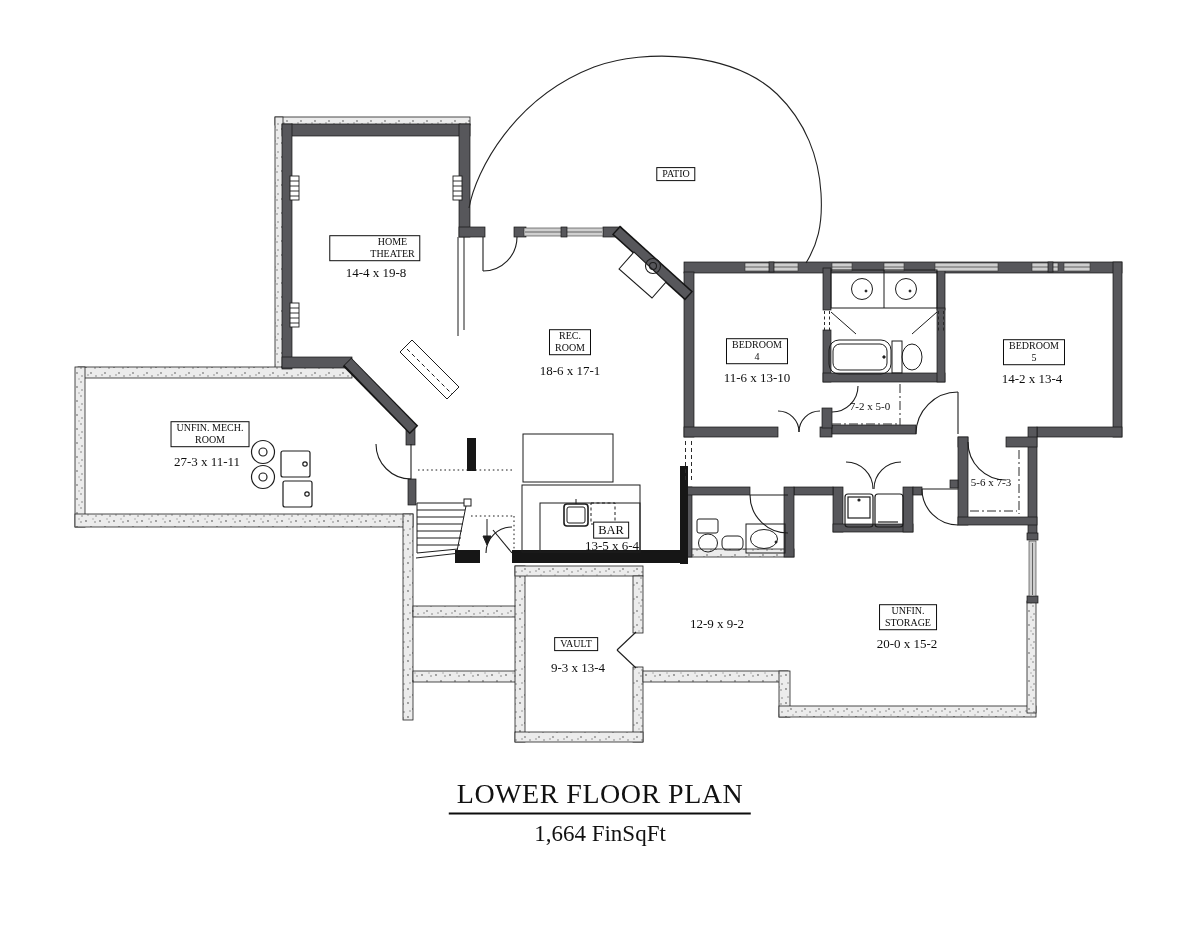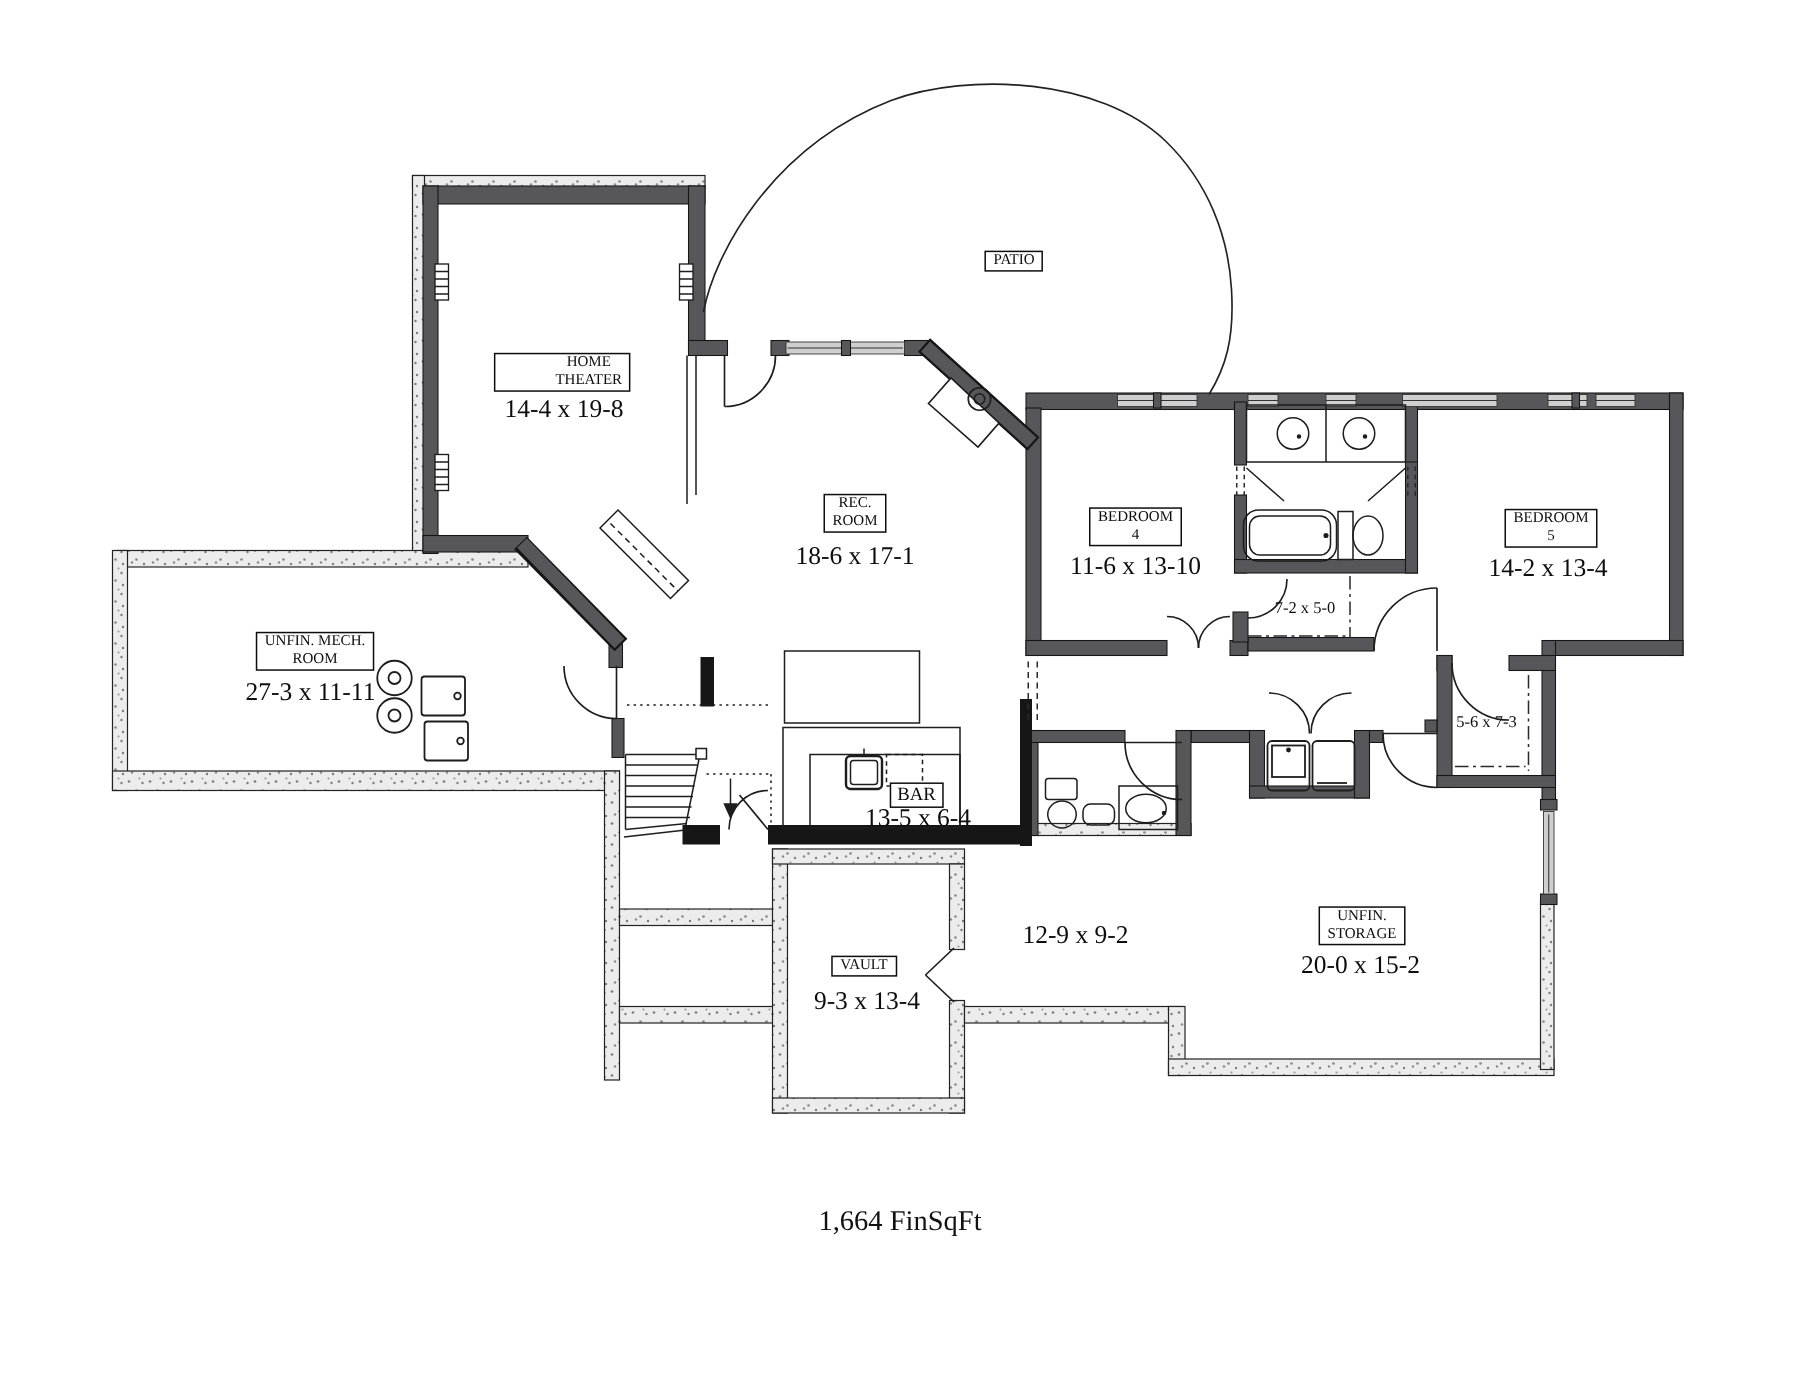--- a/index.html
+++ b/index.html
@@ -2,28 +2,28 @@
 <html><head>
 <meta charset="utf-8">
 <style>
   html,body{margin:0;padding:0;background:#fff;}
   #page{position:relative;width:1200px;height:927px;background:#fff;overflow:hidden;
         font-family:"Liberation Serif",serif;color:#111;}
   #plan-svg{position:absolute;left:0;top:0;}
   .lbl{position:absolute;transform:translate(-50%,-50%);text-align:center;
        white-space:nowrap;line-height:1.18;font-size:10px;color:#0d0d0d;}
   .boxed{border:1.3px solid #0d0d0d;background:#fff;padding:0 5px;}
-  .dims{font-size:17px;}
+  .dims{font-size:13px;}
   .small{font-size:11px;}
   .bar-box{font-size:12.5px;padding:0 4px;}
   #title-block{position:absolute;left:600px;top:812px;transform:translate(-50%,-50%);
                text-align:center;}
   #plan-title{font-size:28px;letter-spacing:.5px;border-bottom:2px solid #0d0d0d;
               padding:0 8px 3px 8px;display:inline-block;}
-  #plan-subtitle{font-size:19px;margin-top:6px;}
+  #plan-subtitle{font-size:23px;margin-top:6px;}
 </style>
 </head>
 <body>
 
 <div id="page">
 
 <svg id="plan-svg" width="1200" height="927" viewBox="0 0 1200 927">
   <defs>
     <pattern id="stip" width="14" height="14" patternUnits="userSpaceOnUse">
       <rect width="14" height="14" fill="#ececec"></rect>
@@ -302,16 +302,17 @@
   </div>
   <div class="lbl dims" style="left:907px;top:644px;">20-0 x 15-2</div>
 
   <div class="lbl dims small" style="left:870px;top:406px;">7-2 x 5-0</div>
 
   <div class="lbl dims small" style="left:991px;top:482px;">5-6 x 7-3</div>
 
   <div class="lbl dims" style="left:717px;top:624px;">12-9 x 9-2</div>
 
   <div id="title-block">
+    <div id="plan-title">LOWER FLOOR PLAN</div>
     <div id="plan-subtitle">1,664 FinSqFt</div>
   </div>
 
 </div>
 
 </body></html>

